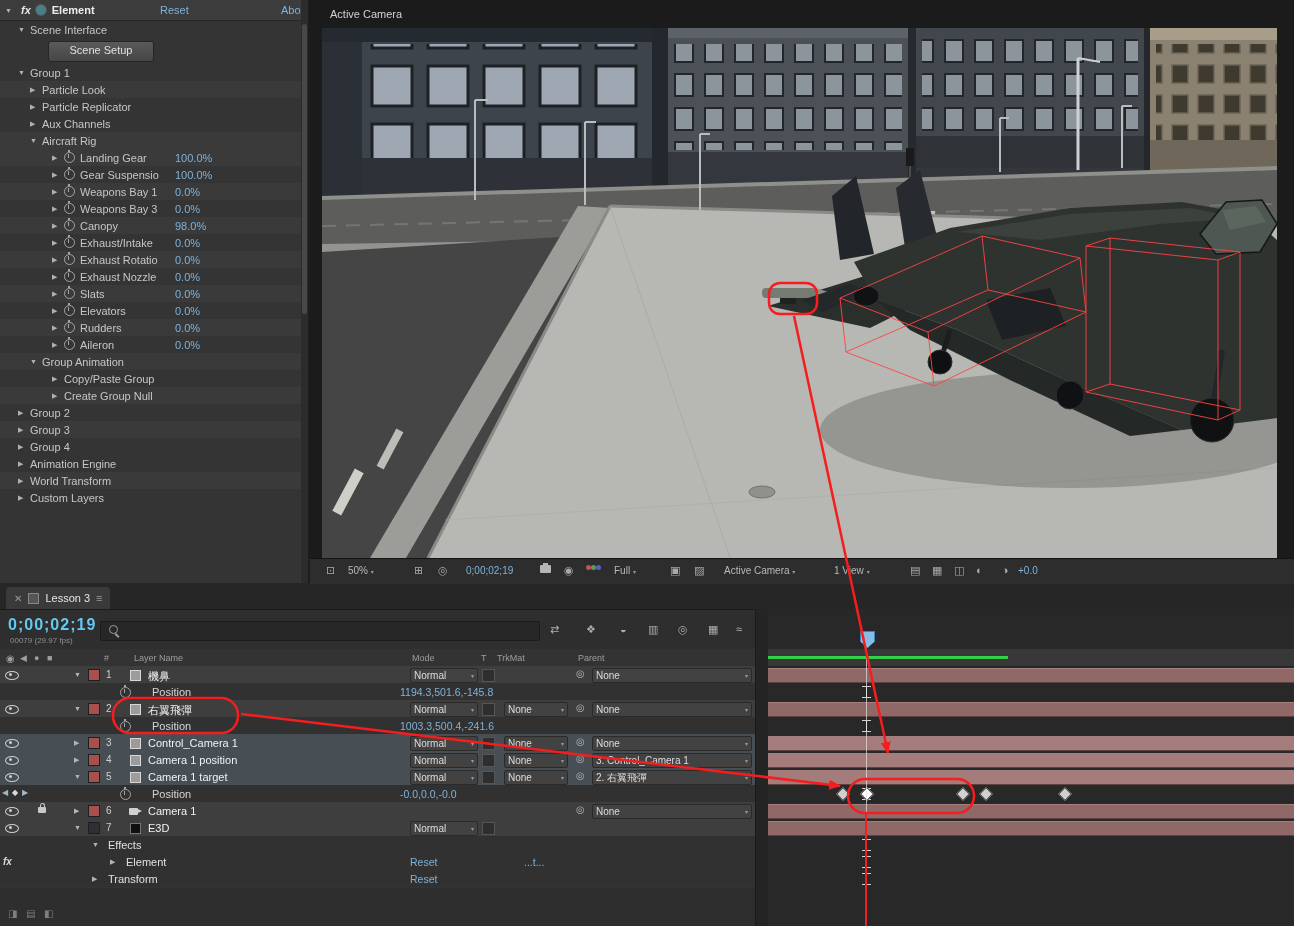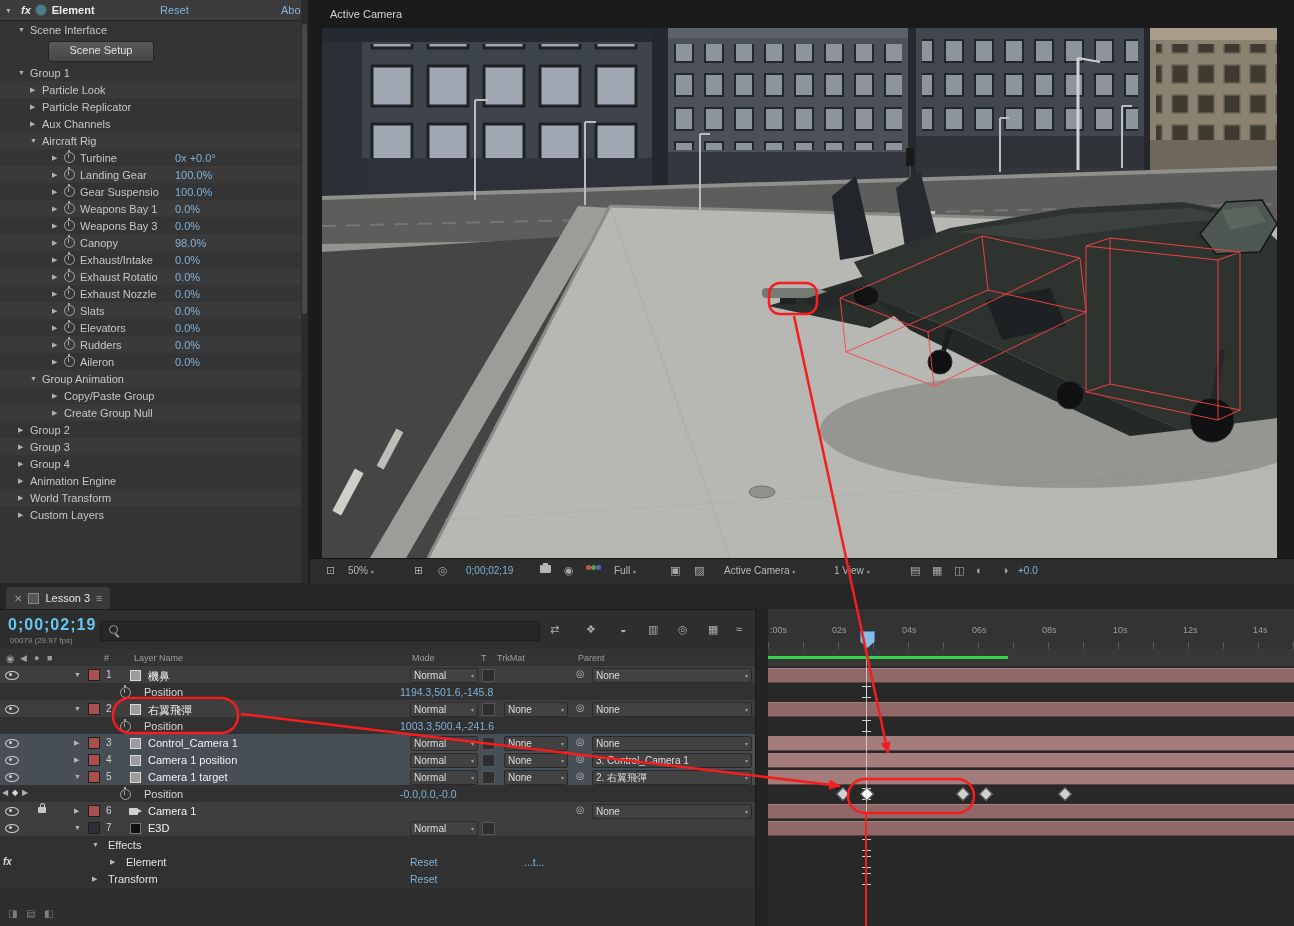--- a/index.html
+++ b/index.html
@@ -80,21 +80,21 @@
 .lname{left:148px;font-size:11px;color:#f2f2f2}
 .dd{height:13px;background:#424242;border:1px solid #2a2a2a;border-radius:2px;display:flex!important;align-items:center;justify-content:space-between;padding:0 3px;font-size:10px;color:#ddd;top:2px!important}
 .dd i{font-style:normal;overflow:hidden;white-space:nowrap}
 .dd b{font-weight:normal;font-size:6px;color:#999;margin-left:2px}
 .c-mode{left:410px;width:60px}
 .tbox{left:482px;width:11px;height:11px;background:#2e2e2e;border:1px solid #555}
 .c-trk{left:504px;width:56px}
 .pick{left:576px;font-size:10px;color:#b5b5b5;top:2px!important}
 .c-parent{left:592px;width:152px}
 .sw2{left:120px;top:4px!important;margin:0}
-.pname{left:144px;color:#d5d5d5}
+.pname{left:152px;color:#d5d5d5}
 .pval{left:400px;color:#7fb2d9;font-size:10.5px}
 .knav{font-size:8px;color:#9fb6c6}
 .fxbadge{left:3px;font-style:italic;font-weight:bold;font-size:10px;color:#d8d8d8}
 .rstl{left:410px;color:#7fb2d9;font-size:10.5px}
 .abt{left:524px;color:#7fb2d9;font-size:10.5px}
 .tl-div{position:absolute;left:755px;top:26px;width:13px;height:317px;background:#242424;border-left:1px solid #1a1a1a;border-right:1px solid #1a1a1a}
 .graph{position:absolute;left:768px;top:26px;width:526px;height:317px;background:#282828;overflow:hidden}
 .ruler{position:absolute;left:0;top:0;width:526px;height:40px;background:#333;border-bottom:1px solid #202020}
 .ruler::after{content:"";position:absolute;left:0;bottom:0;width:526px;height:7px;background:repeating-linear-gradient(90deg,#5a5a5a 0 1px,transparent 1px 35px)}
 .rlb{position:absolute;top:16px;font-size:9px;color:#9c9c9c}
@@ -145,26 +145,20 @@
       </div>
     <div class="er p2">
         <span class="tw">▶</span>
         <span>Aux Channels</span>
       </div>
     <div class="er p2 alt">
         <span class="tw">▼</span>
         <span>Aircraft Rig</span>
       </div>
 
-    <div class="er p3">
-        <span class="tw">▶</span>
-        <span class="sw"></span>
-        <span>Turbine</span>
-        <span class="pv">0x +0.0°</span>
-      </div>
     <div class="er p3 alt">
         <span class="tw">▶</span>
         <span class="sw"></span>
         <span>Landing Gear</span>
         <span class="pv">100.0%</span>
       </div>
     <div class="er p3">
         <span class="tw">▶</span>
         <span class="sw"></span>
         <span>Gear Suspensio</span>
@@ -630,30 +624,20 @@
       <span class="rstl">Reset</span>
     </div>
 
     <span class="botic" style="left:8px">◨</span>
     <span class="botic" style="left:26px">▤</span>
     <span class="botic" style="left:44px">◧</span>
 
     <div class="tl-div"></div>
 
     <div class="graph">
-      <div class="ruler">
-        <span class="rlb" style="left:2px">:00s</span>
-        <span class="rlb" style="left:64px">02s</span>
-        <span class="rlb" style="left:134px">04s</span>
-        <span class="rlb" style="left:204px">06s</span>
-        <span class="rlb" style="left:274px">08s</span>
-        <span class="rlb" style="left:345px">10s</span>
-        <span class="rlb" style="left:415px">12s</span>
-        <span class="rlb" style="left:485px">14s</span>
-      </div>
       <div class="wa"></div>
       <div class="gbar"></div>
 
       <div class="bar" style="top:59px"></div>
       <div class="bar" style="top:93px"></div>
       <div class="bar sel" style="top:127px"></div>
       <div class="bar sel" style="top:144px"></div>
       <div class="bar sel" style="top:161px"></div>
       <div class="bar" style="top:195px"></div>
       <div class="bar" style="top:212px"></div>

